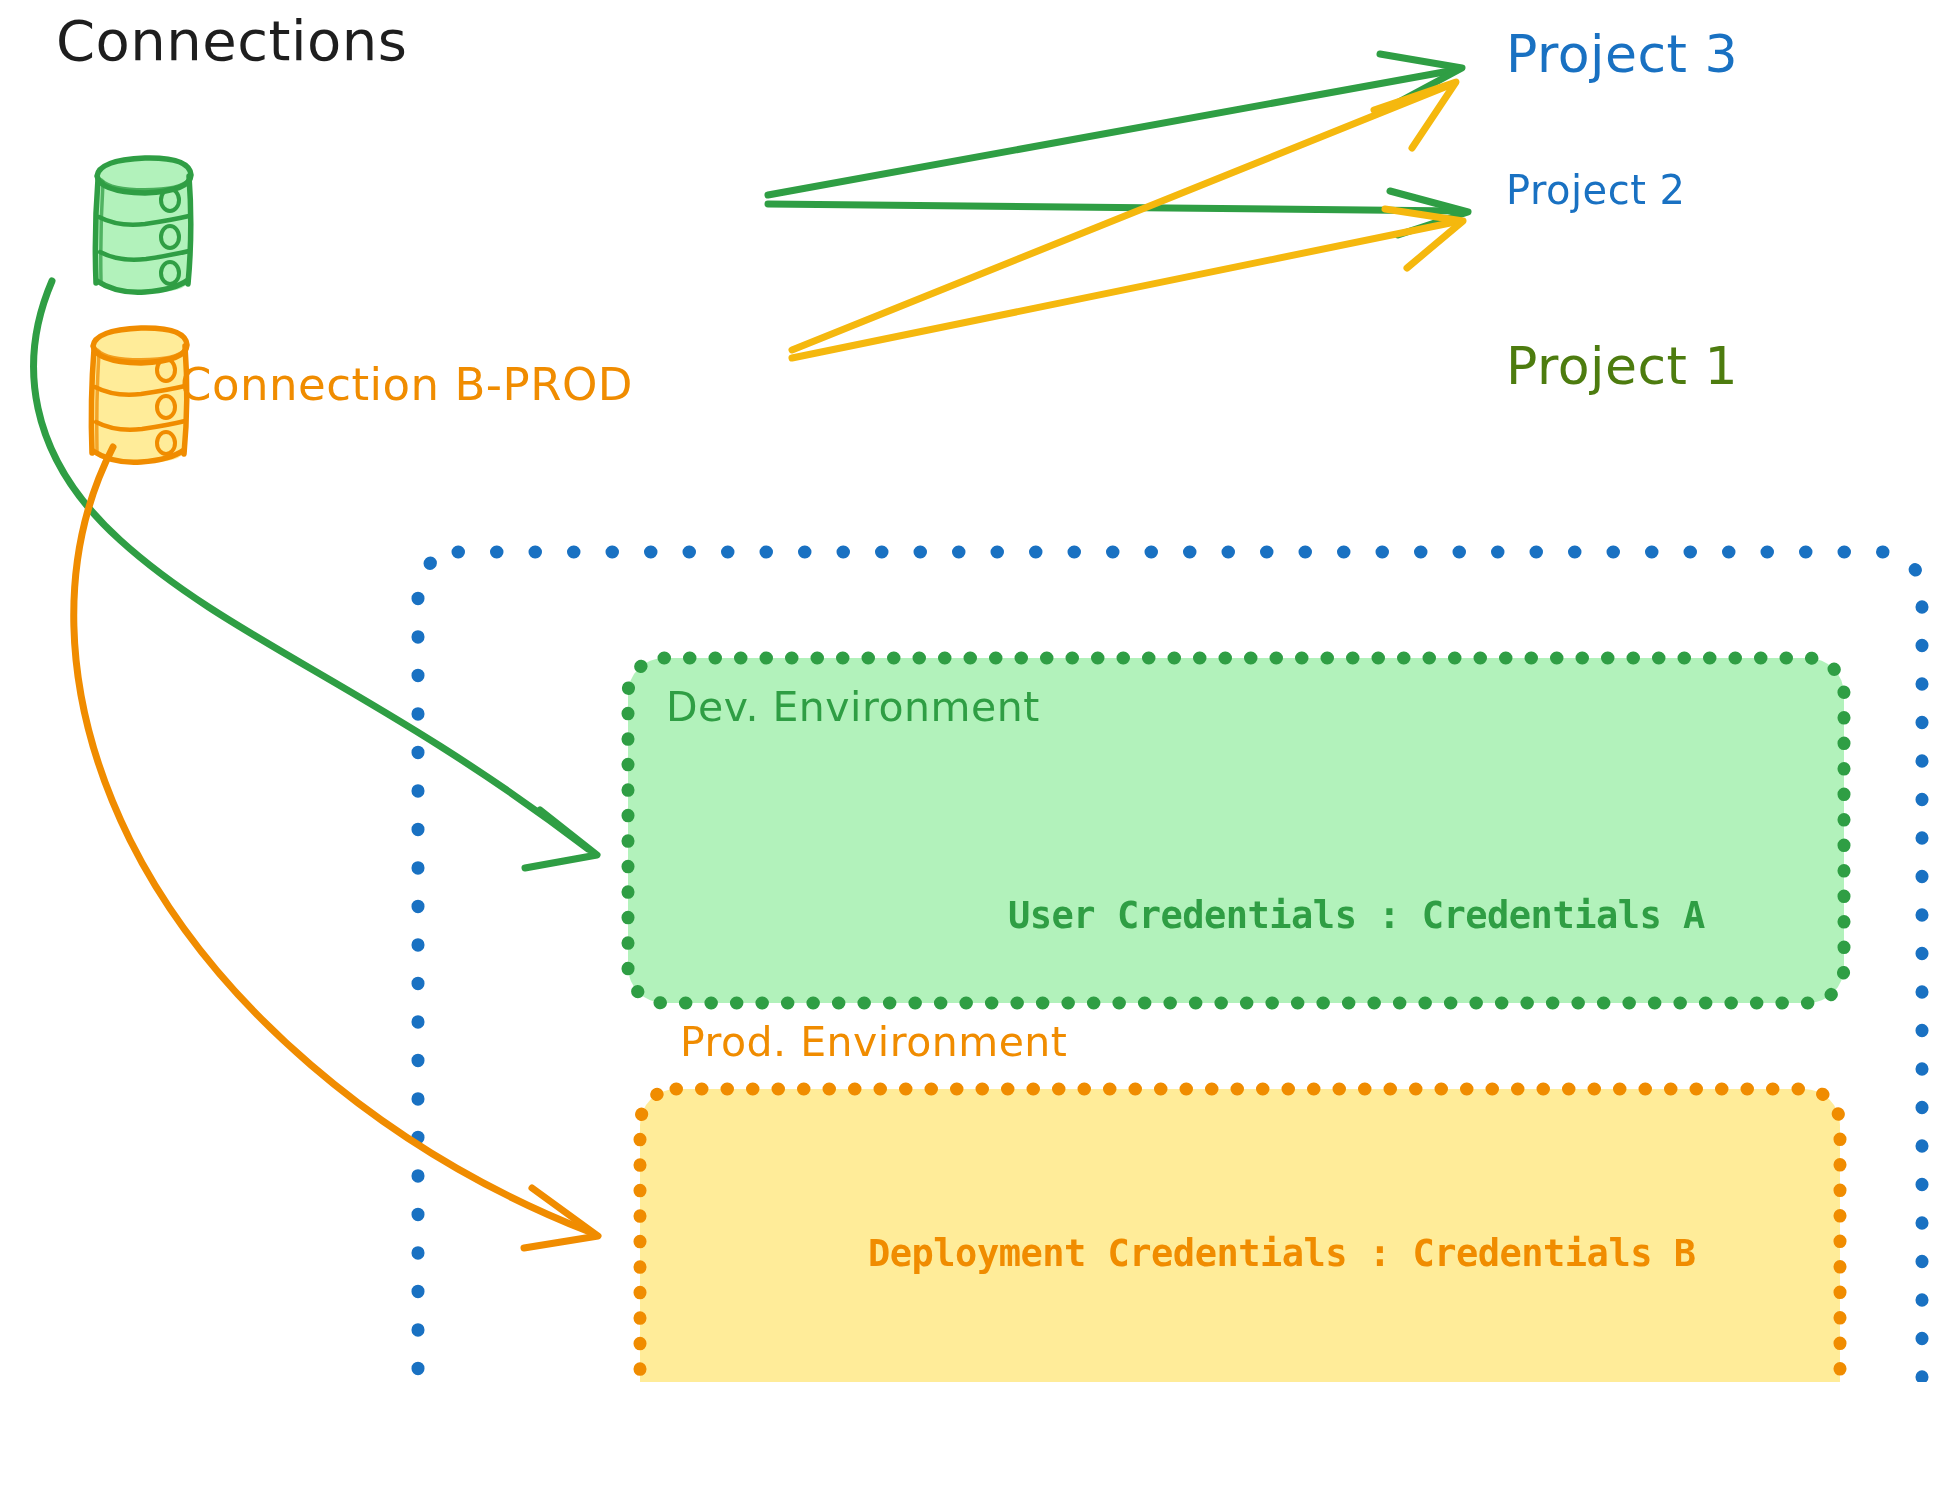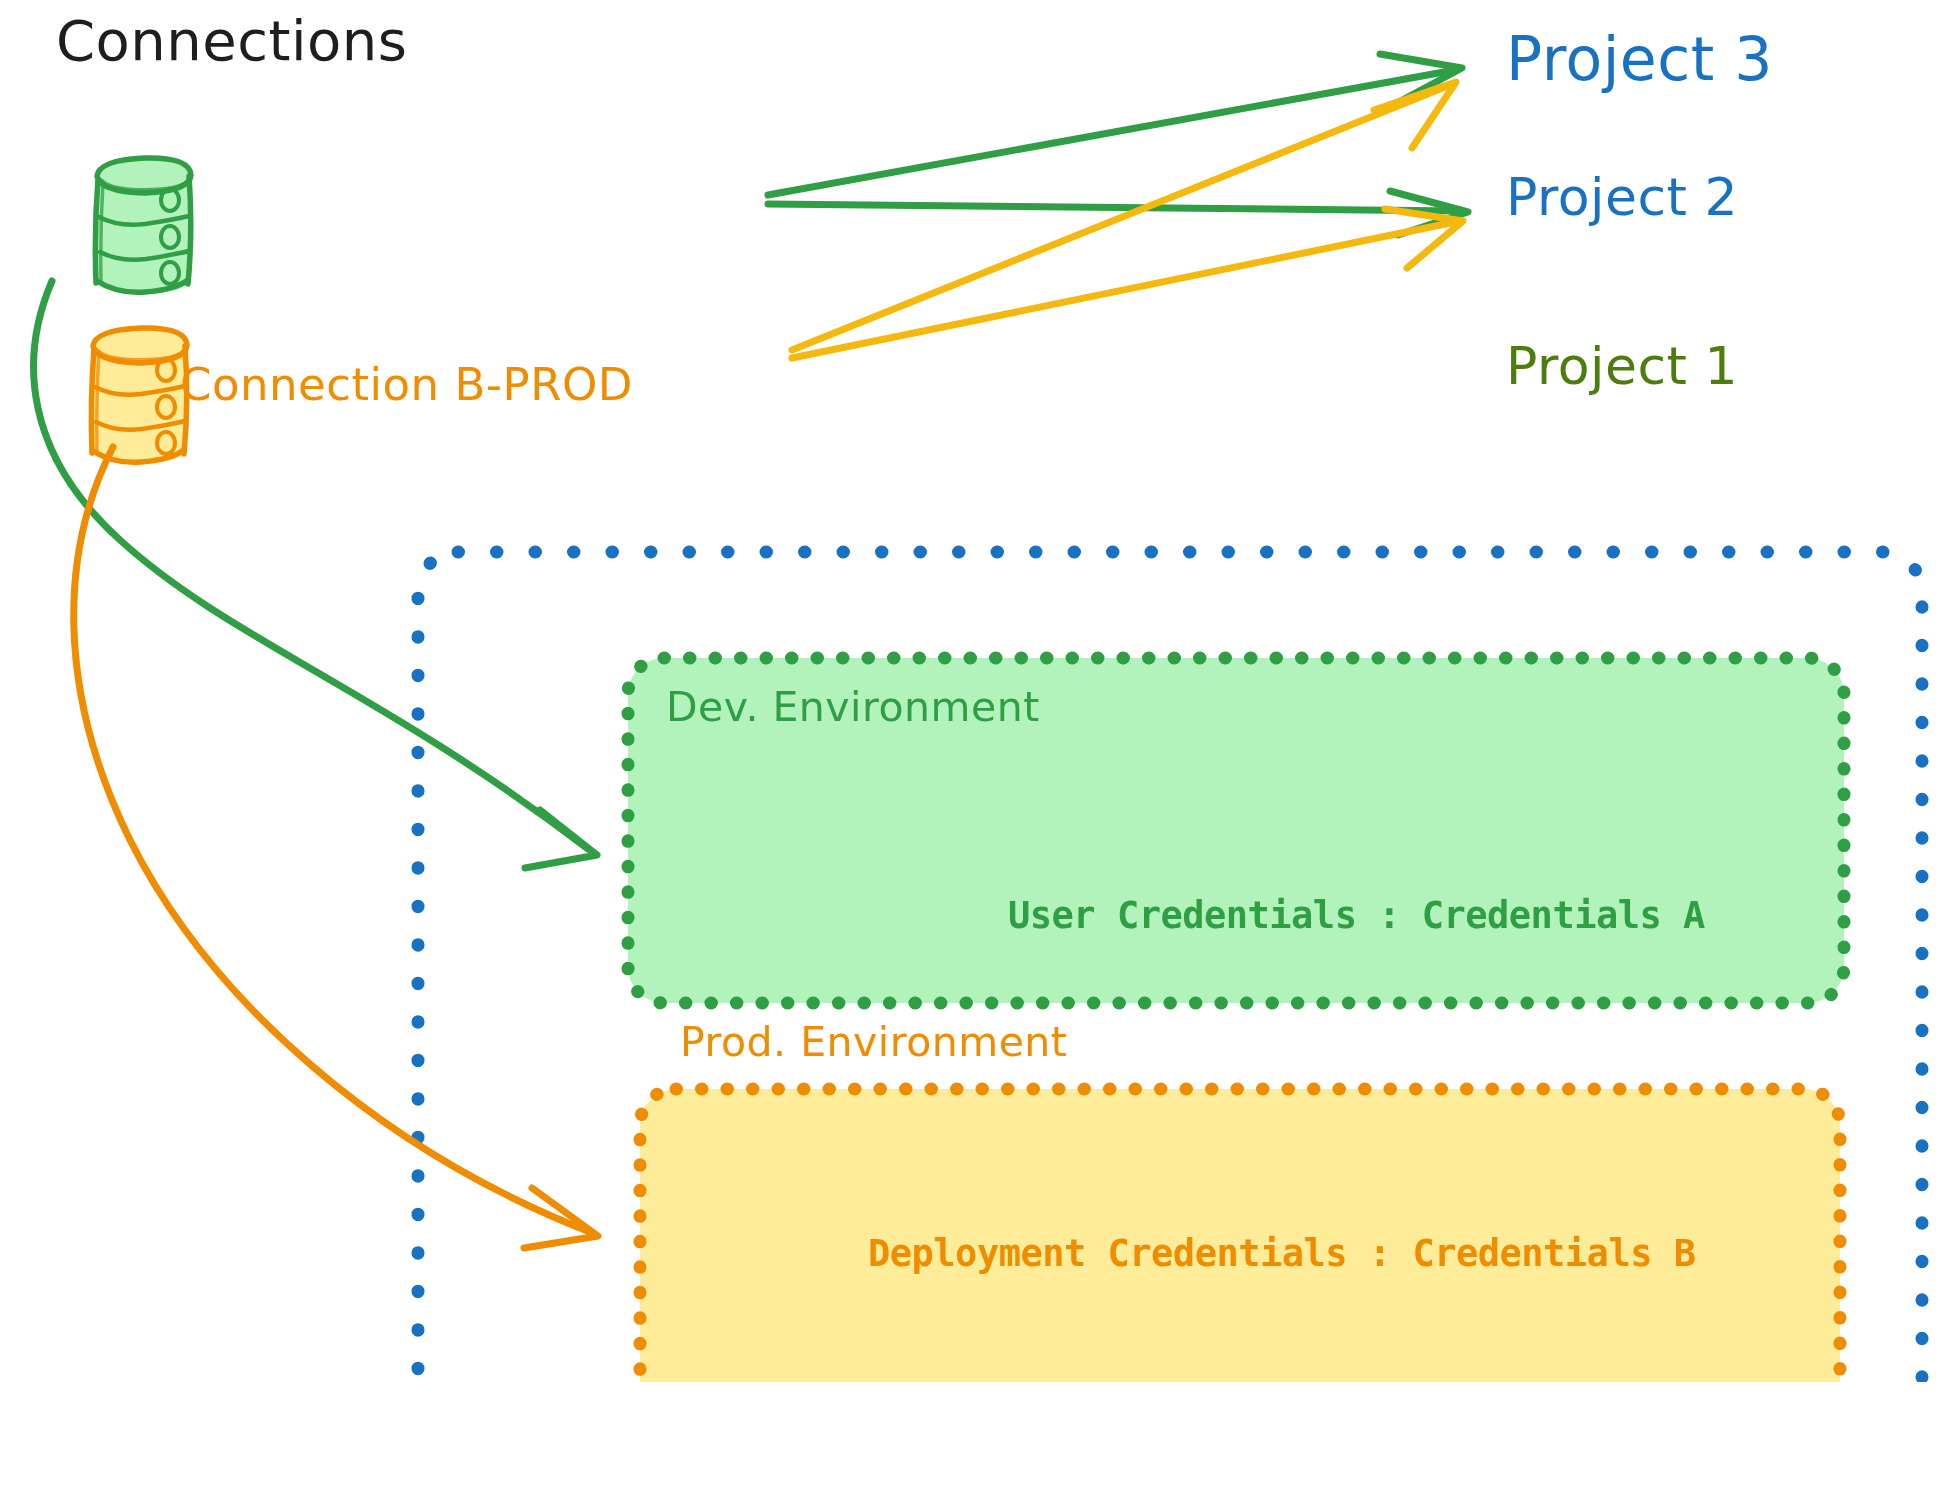--- a/index.html
+++ b/index.html
@@ -56,27 +56,27 @@
   #label-conn-b {
     left: 180px;
     top: 312px;
     font-size: 45px;
     color: #f08c00;
     margin-top: 46px;
   }
   #label-project-3 {
     left: 1506px;
     top: 24px;
-    font-size: 60px;
+    font-size: 52px;
     color: #1971c2;
   }
   #label-project-2 {
     left: 1506px;
     top: 167px;
-    font-size: 52px;
+    font-size: 40px;
     color: #1971c2;
   }
   #label-project-1 {
     left: 1506px;
     top: 336px;
     font-size: 52px;
     color: #4d7c0f;
   }
   #label-dev-env {
     left: 666px;

